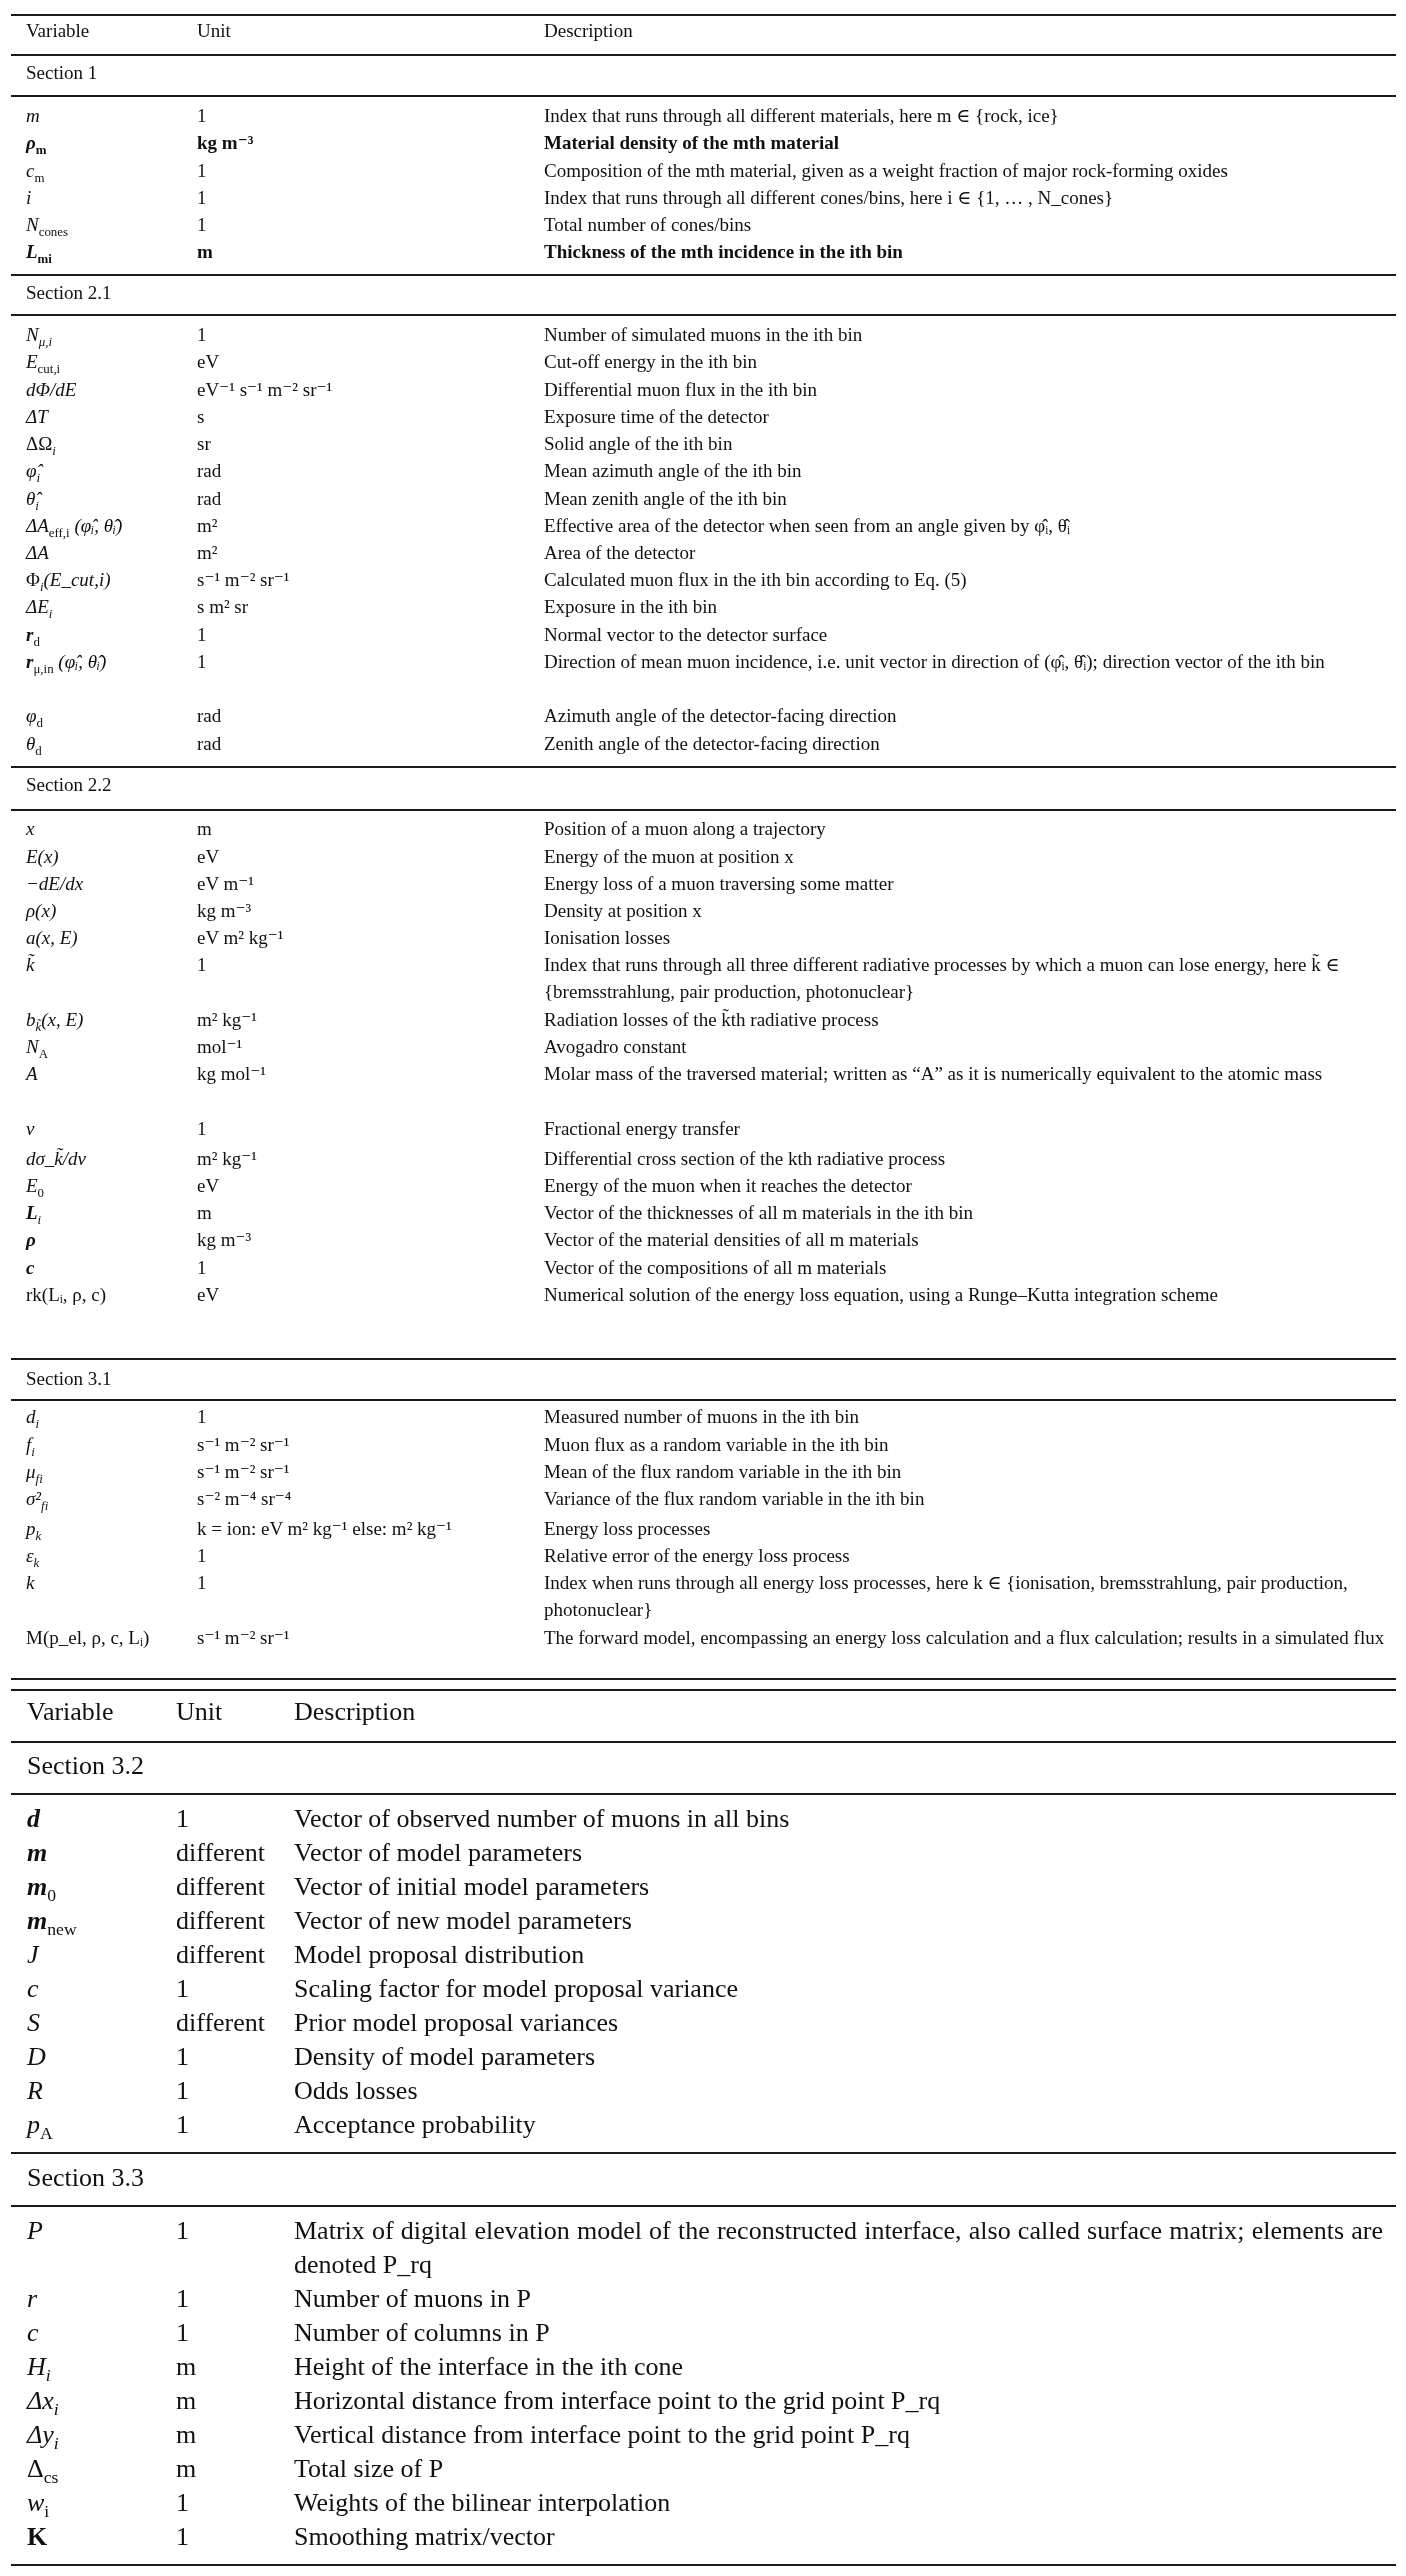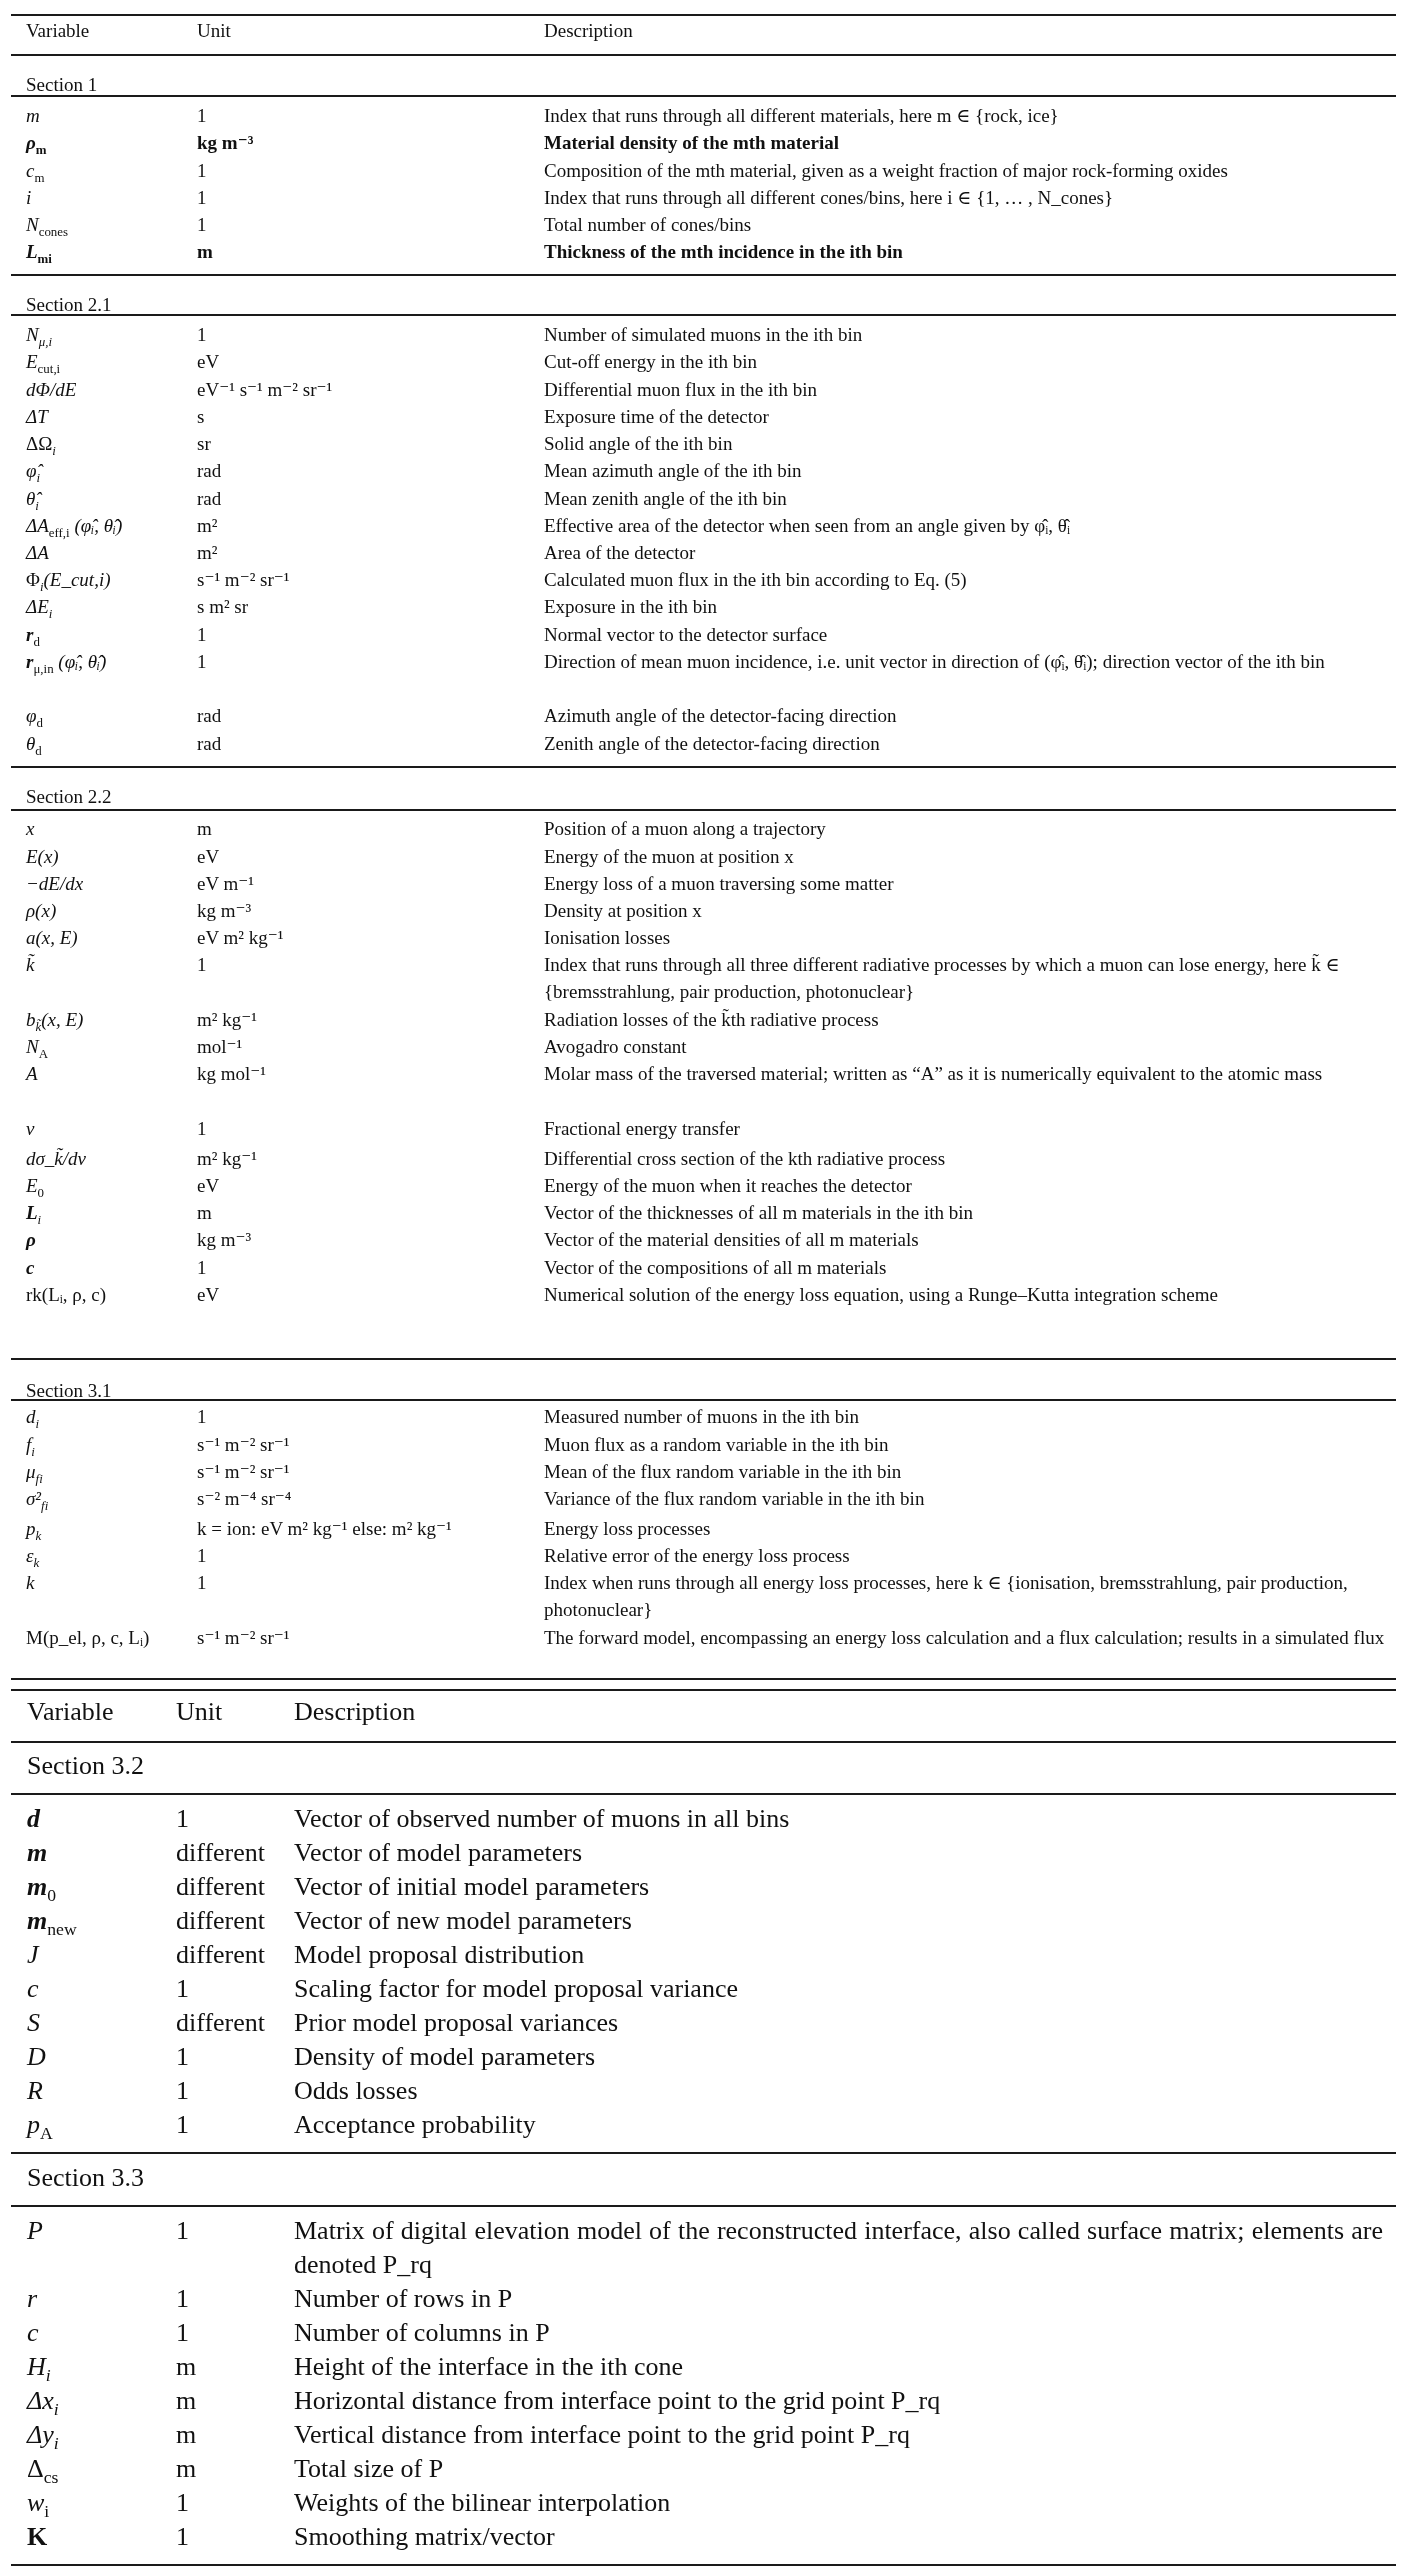--- a/index.html
+++ b/index.html
@@ -13,21 +13,21 @@
   }
   .rule { position: absolute; left: 11px; right: 11px; background: #1a1a1a; }
   .thick { height: 2px; }
 
   
   .t1 { position: absolute; left: 0; top: 0; width: 1407px; font-size: 19px; line-height: 27px; }
   .t1 .row { position: absolute; left: 0; width: 1407px; }
   .t1 .c-var { position: absolute; left: 26px; white-space: nowrap; }
   .t1 .c-unit { position: absolute; left: 197px; white-space: nowrap; }
   .t1 .c-desc { position: absolute; left: 544px; width: 851px; }
-  .t1 .sec { position: absolute; left: 26px; margin-top: 12px; }
+  .t1 .sec { position: absolute; left: 26px; }
 
   
   .t2 { position: absolute; left: 0; top: 0; width: 1407px; font-size: 26px; line-height: 34px; }
   .t2 .row { position: absolute; left: 0; width: 1407px; }
   .t2 .c-var { position: absolute; left: 27px; white-space: nowrap; }
   .t2 .c-unit { position: absolute; left: 176px; white-space: nowrap; }
   .t2 .c-desc { position: absolute; left: 294px; width: 1089px; text-align: justify; }
   .t2 .sec { position: absolute; left: 27px; }
 
   .it { font-style: italic; }
@@ -373,21 +373,21 @@
   <div class="rule thick" style="top:2205px"></div>
 
   <div class="row" style="top:2214px">
     <span class="c-var it">P</span>
     <span class="c-unit">1</span>
     <span class="c-desc">Matrix of digital elevation model of the reconstructed interface, also called surface matrix; elements are denoted P_rq</span>
   </div>
   <div class="row" style="top:2282px">
     <span class="c-var it">r</span>
     <span class="c-unit">1</span>
-    <span class="c-desc">Number of rows in P</span>
+    <span class="c-desc">Number of muons in P</span>
   </div>
   <div class="row" style="top:2316px">
     <span class="c-var it">c</span>
     <span class="c-unit">1</span>
     <span class="c-desc">Number of columns in P</span>
   </div>
   <div class="row" style="top:2350px">
     <span class="c-var"><span class="it">H</span><sub class="it">i</sub></span>
     <span class="c-unit">m</span>
     <span class="c-desc">Height of the interface in the ith cone</span>

